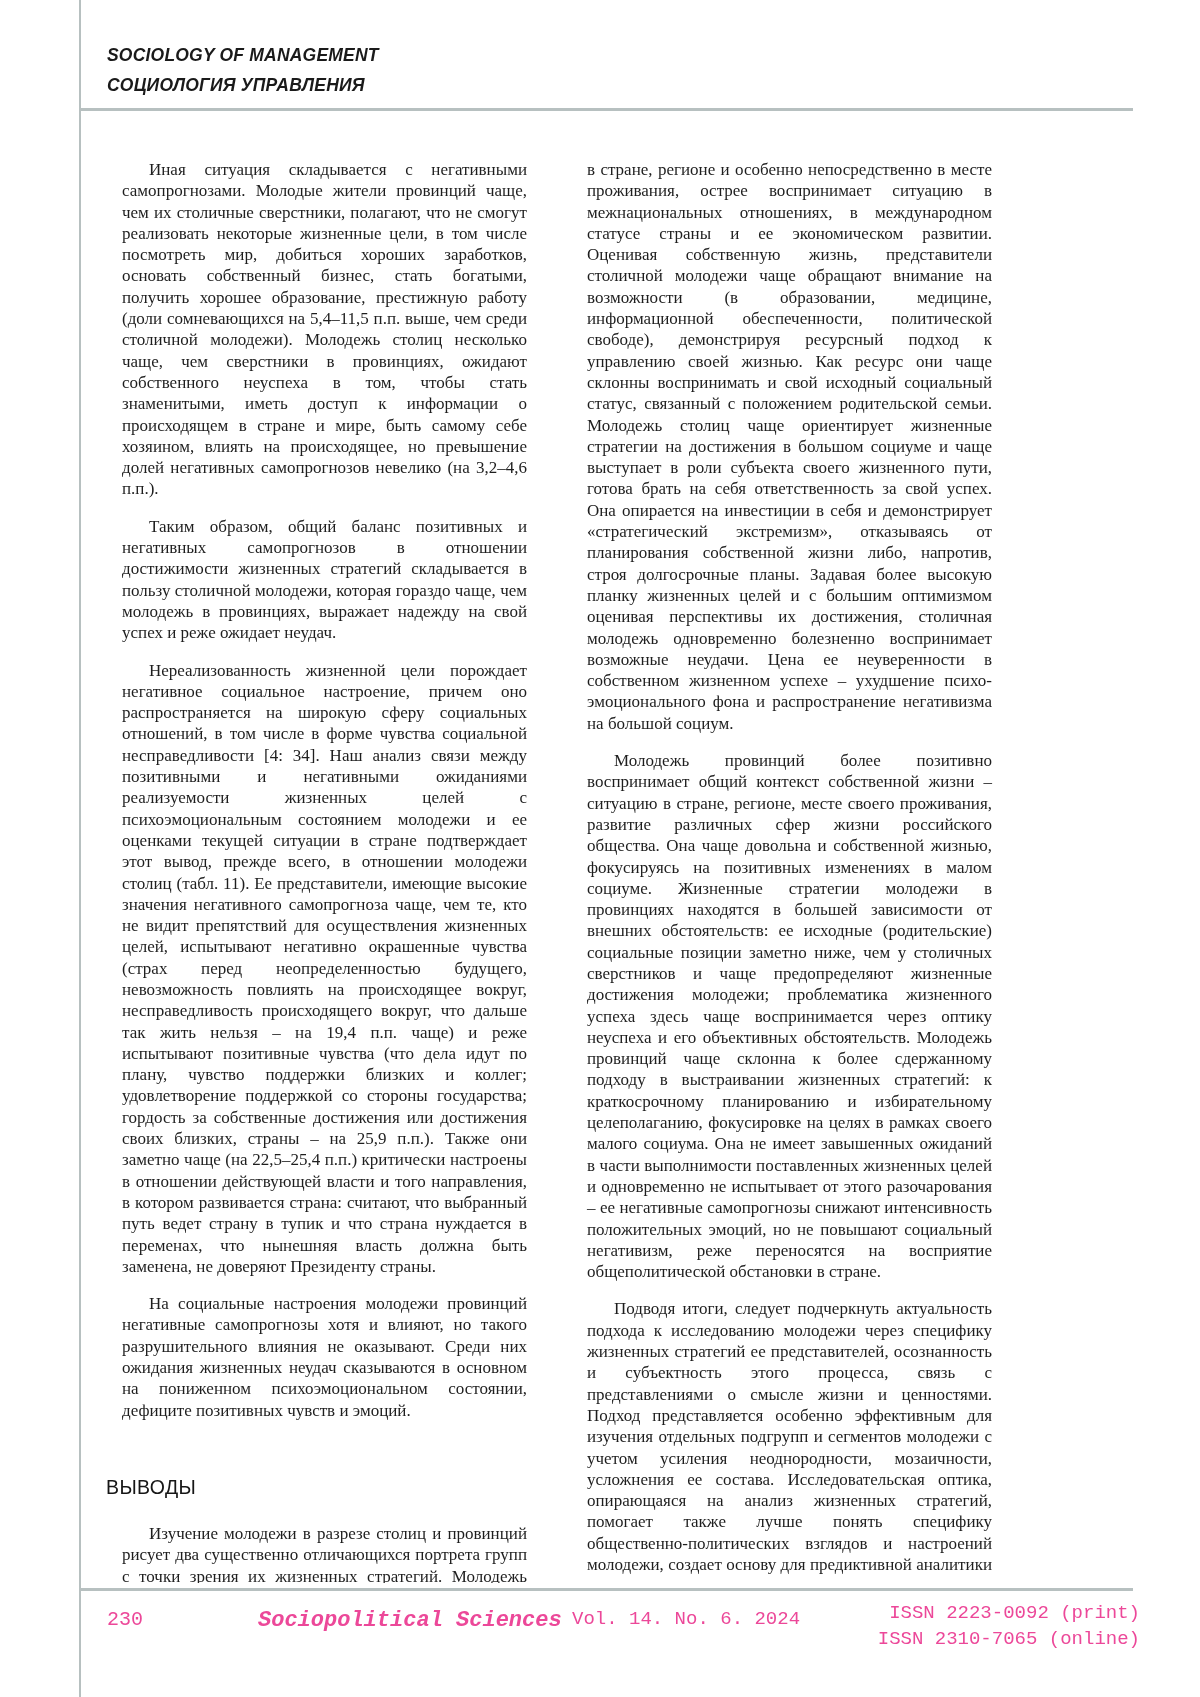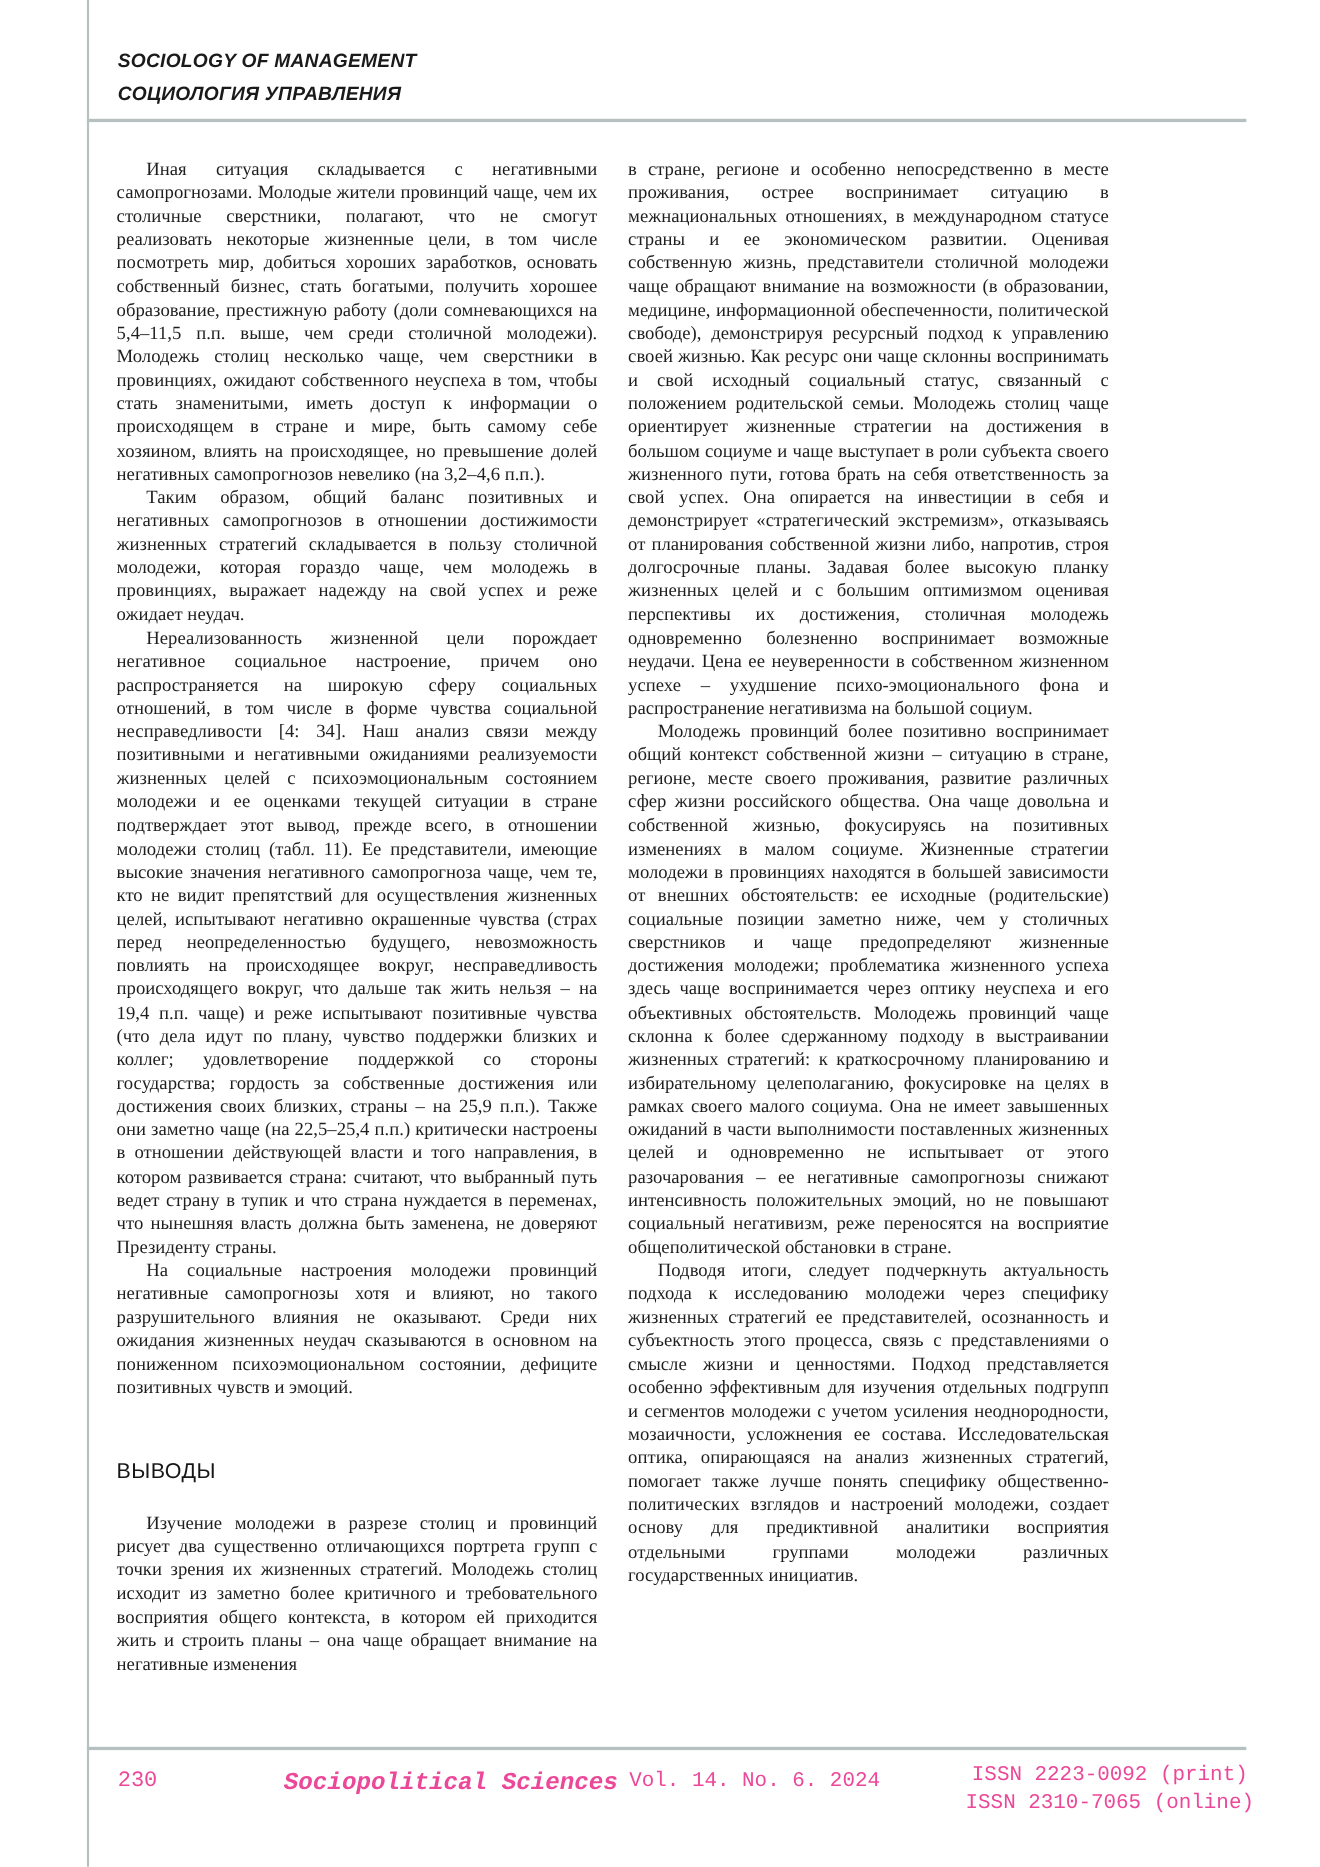--- a/index.html
+++ b/index.html
@@ -29,21 +29,21 @@
     background: #b7c0c0;
   }
   .body-columns {
     position: absolute; left: 106px; top: 143px;
     width: 1002px; height: 1440px;
     display: flex; gap: 28px;
     overflow: hidden;
   }
   .col { width: 437px; }
   .col p {
-    margin: 0;
+    margin: 16px;
     text-align: justify;
     font-size: 17px;
     line-height: 21.3px;
     color: #1e1e1e;
     hyphens: auto;
   }
   .col p.indent { text-indent: 27px; }
   .section-heading {
     font-family: "Liberation Sans", "DejaVu Sans", sans-serif;
     font-weight: normal;
@@ -70,21 +70,21 @@
     position: absolute; left: 258px; top: 12px;
     font-style: italic; font-weight: bold;
     font-size: 22px;
   }
   .volume-info {
     position: absolute; left: 572px; top: 12px;
     font-size: 19px;
   }
   .issn-block {
     position: absolute; right: 60px; top: 4px;
-    text-align: center;
+    text-align: right;
     font-size: 19px; line-height: 26px;
   }
 </style>
 </head>
 <body>
 
 <div class="left-rule"></div>
 
 <header class="running-head">
   <div>SOCIOLOGY OF MANAGEMENT</div>

